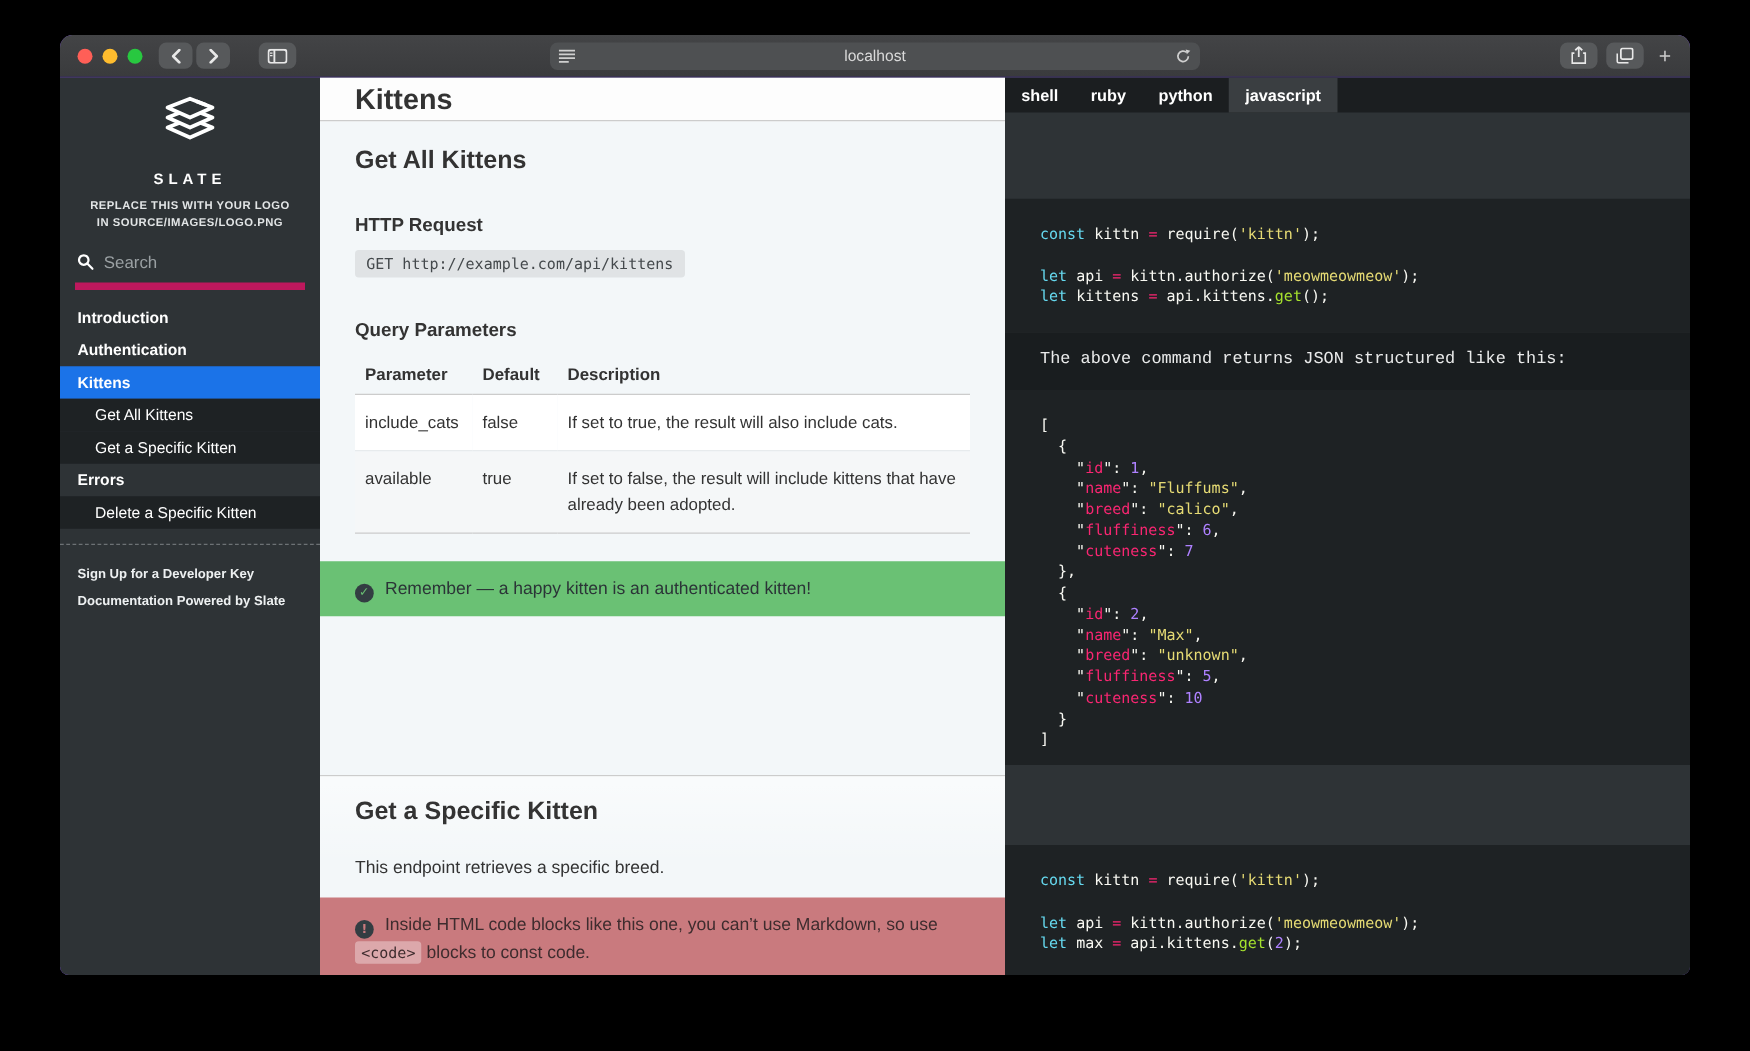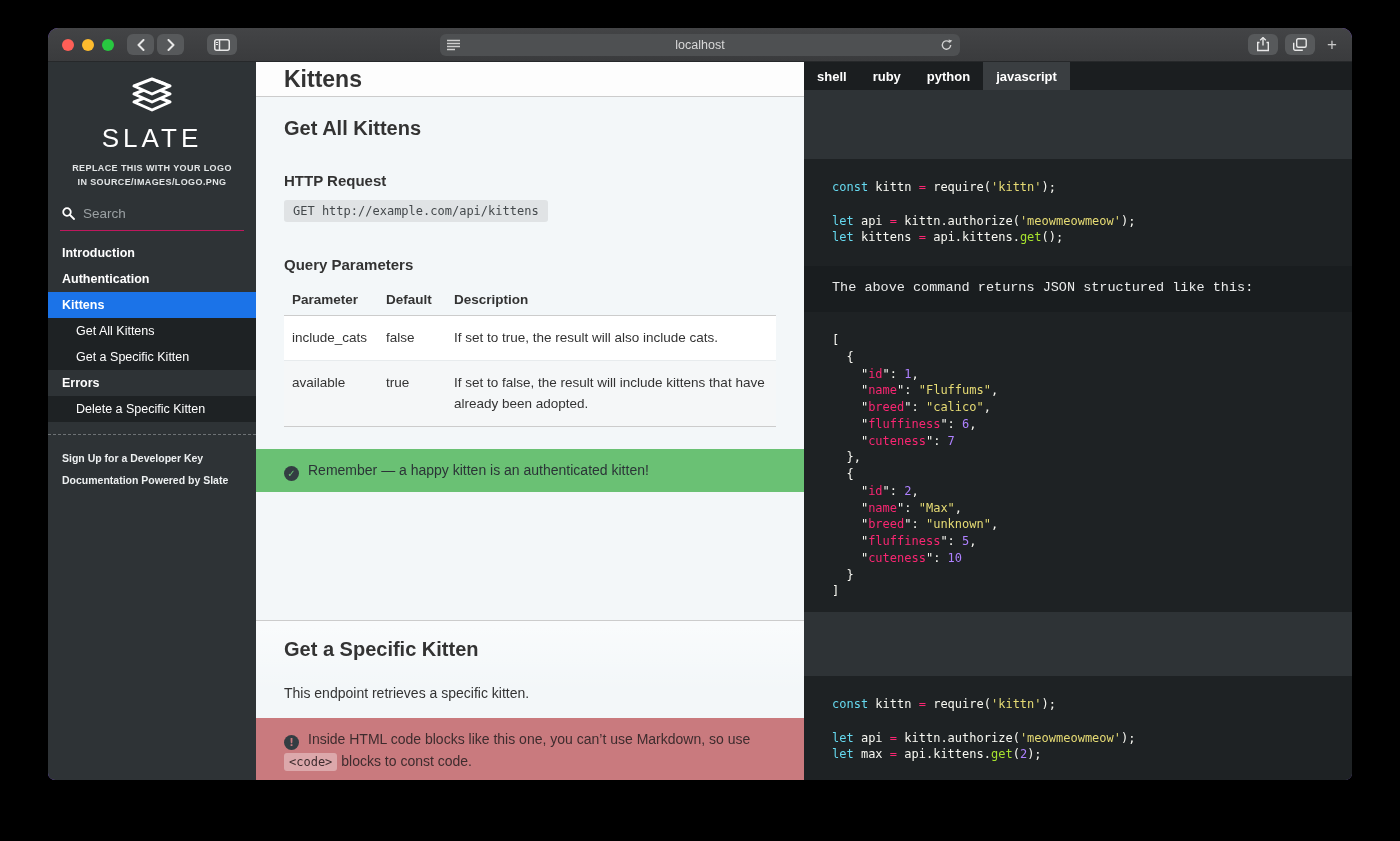--- a/index.html
+++ b/index.html
@@ -20,23 +20,23 @@
   .reader-ic { position:absolute; left:7px; top:5px; }
   .refresh-ic { position:absolute; right:7px; top:4px; }
   .newtab { color:#c9c9c9; font-size:17px; width:20px; text-align:center; }
 
   
   .appbody { flex:1; display:flex; min-height:0; }
 
   
   .sidebar { flex:0 0 208px; background:#2e3336; color:#fff; overflow:hidden; }
   .logo-wrap { text-align:center; padding-top:13px; }
-  .brand { font-size:26px; font-weight:normal; letter-spacing:4px; margin-top:4px; color:#fff; }
+  .brand { font-size:12px; font-weight:bold; letter-spacing:4px; margin-top:16px; color:#fff; }
   .caption { font-size:9px; font-weight:bold; color:#e2e5e6; letter-spacing:.4px; line-height:1.55; margin-top:8px; }
-  .search { margin:13px 12px 0; border-bottom:1px solid #be185d; display:flex; align-items:center; gap:8px; padding:3px 2px 9px; color:#9aa0a3; font-size:13.5px; }
+  .search { margin:13px 12px 0; border-bottom:6px solid #be185d; display:flex; align-items:center; gap:8px; padding:3px 2px 9px; color:#9aa0a3; font-size:13.5px; }
   .nav { margin-top:9px; }
   .nav-item { height:26px; display:flex; align-items:center; padding:0 14px; font-size:12.5px; font-weight:bold; color:#fff; }
   .nav-item.sub { background:#1e2224; padding-left:28px; font-weight:normal; }
   .nav-item.active { background:#1b73e8; }
   .side-divider { border-top:1px dashed #6d7275; margin:12px 0 13px; }
   .footer-link { padding:3px 14px; font-size:10.5px; font-weight:bold; color:#edf0f1; line-height:1.5; }
 
   
   .main { flex:0 0 548px; background:#f3f7f9; color:#333; overflow:hidden; }
   .h1band { height:35px; background:#fdfdfd; border-bottom:1px solid #ccc; display:flex; align-items:center; padding:0 28px; font-size:23px; font-weight:bold; }
@@ -217,21 +217,21 @@
               </tr>
             </tbody>
         </table>
         <div class="aside success">
           <span class="aside-icon">✓</span><span>Remember — a happy kitten is an authenticated kitten!</span>
         </div>
       </div>
 
       <div class="sec2">
         <h2 class="doc">Get a Specific Kitten</h2>
-        <p class="doc">This endpoint retrieves a specific kitten.</p>
+        <p class="doc">This endpoint retrieves a specific breed.</p>
         <div class="aside warning">
           <span class="aside-icon">!</span><span>Inside HTML code blocks like this one, you can’t use Markdown, so use </span><span class="codechip">&lt;code&gt;</span><span> blocks to const code.</span>
         </div>
       </div>
     </section>
 
     <section class="panel">
       <div class="langbar">
           <span class="langtab">shell</span>
           <span class="langtab">ruby</span>

